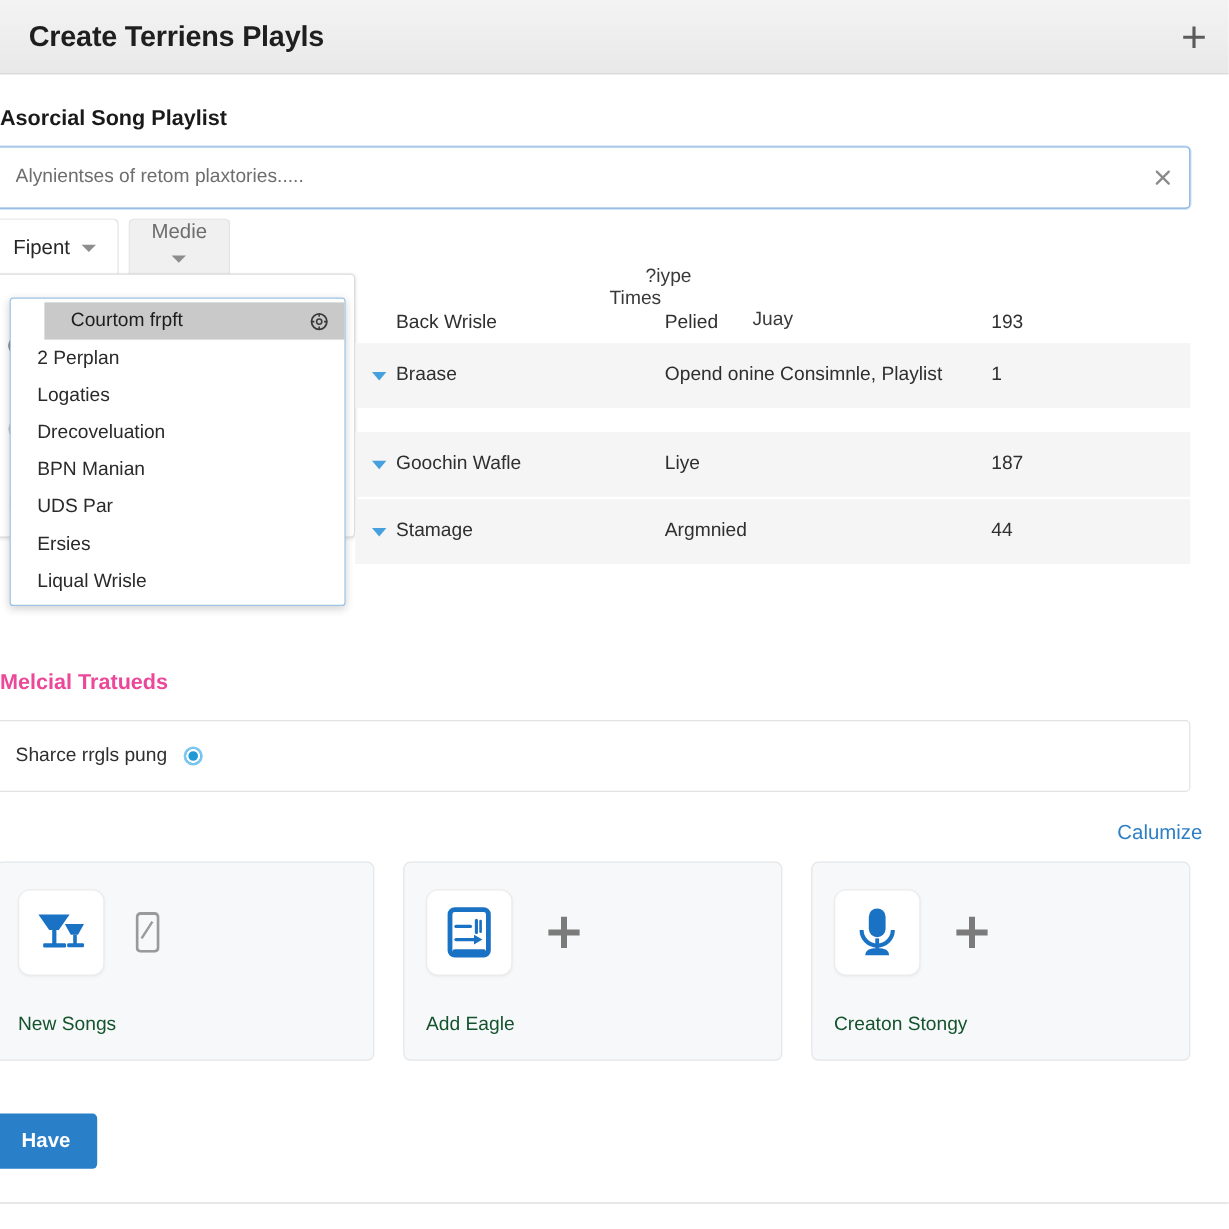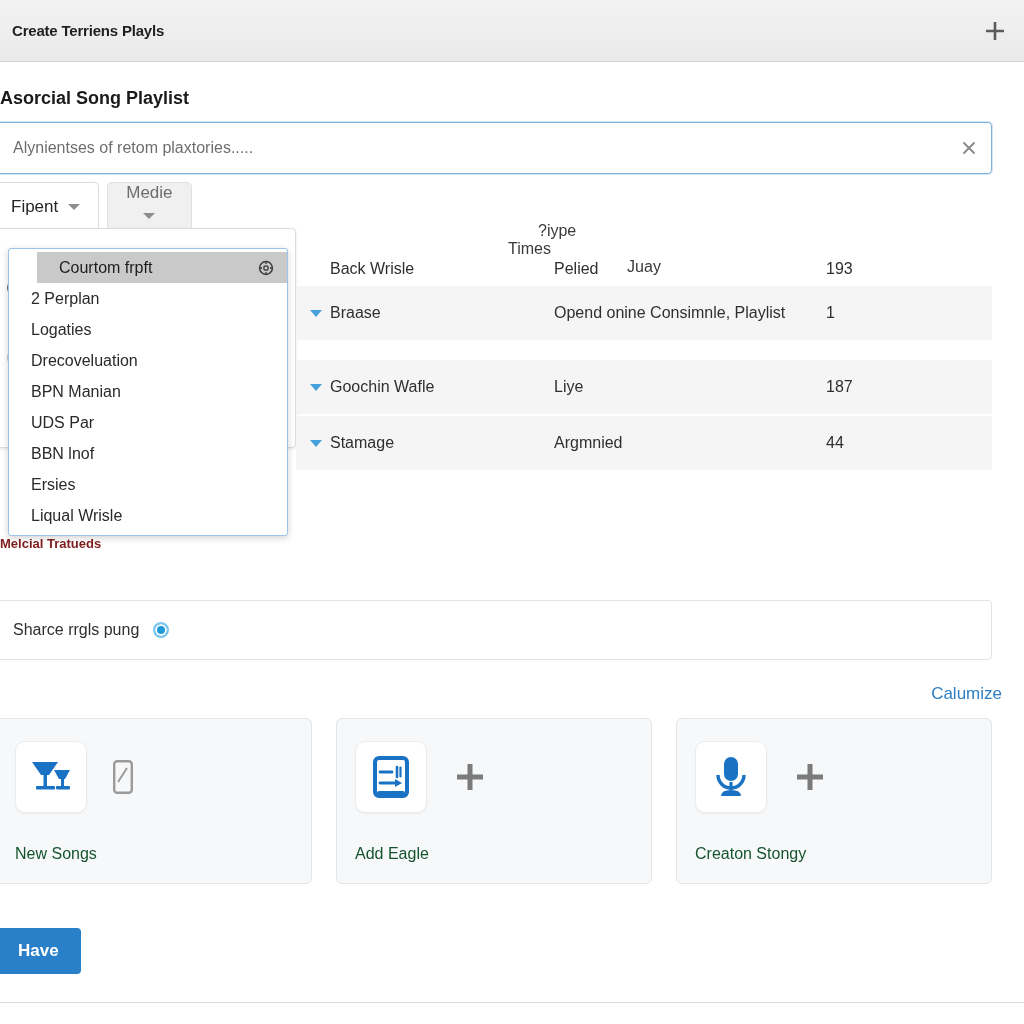--- a/index.html
+++ b/index.html
@@ -13,22 +13,22 @@
   #app { position: relative; width: 1024px; height: 1024px; }
 
   
   .titlebar {
     position: absolute; left: 0; top: 0; width: 1024px; height: 62px;
     background: linear-gradient(#f3f3f3, #e9e9e9);
     border-bottom: 1px solid #d3d3d3;
     display: flex; align-items: center;
   }
   .titlebar-title {
-    font-size: 15px; font-weight: bold; color: #1f1f1f;
-    margin-left: 12px; letter-spacing: -0.2px;
+    font-size: 24px; font-weight: bold; color: #1f1f1f;
+    margin-left: 24px; letter-spacing: -0.2px;
   }
   .titlebar-add {
     position: absolute; right: 14px; top: 50%; transform: translateY(-50%);
     width: 30px; height: 30px; color: #5b5b5b;
     display: flex; align-items: center; justify-content: center;
     cursor: pointer;
   }
 
   
   .field-label {
@@ -125,21 +125,21 @@
   .t-caret i {
     width: 0; height: 0; border-left: 6px solid transparent;
     border-right: 6px solid transparent; border-top: 7px solid #46a0dd;
     display: block;
   }
   .c-type  { width: 236px; padding-left: 12px; }
   .c-times { width: 272px; }
   .c-juay  { flex: 1; }
 
   
-  .sec-label-a { position: absolute; left: 0; top: 536px; font-size: 13px; font-weight: bold; color: #7f1d1d; }
+  .sec-label-a { position: absolute; left: 0; top: 558px; font-size: 18px; font-weight: bold; color: #ec4899; }
   .medial-box {
     position: absolute; left: -4px; top: 600px; width: 996px; height: 60px;
     background: #fff; border: 1px solid #e2e2e2; border-radius: 4px;
     display: flex; align-items: center; padding-left: 16px; gap: 14px;
   }
   .medial-text { font-size: 16px; color: #2f2f2f; }
   .radio-on {
     width: 16px; height: 16px; border-radius: 50%;
     border: 2px solid #7cc6f0; background: #1f9ad6;
     box-shadow: inset 0 0 0 2px #ffffff;
@@ -250,23 +250,20 @@
       <span class="dd-label">Logaties</span>
     </div>
     <div class="dd-item">
       <span class="dd-label">Drecoveluation</span>
     </div>
     <div class="dd-item">
       <span class="dd-label">BPN Manian</span>
     </div>
     <div class="dd-item">
       <span class="dd-label">UDS Par</span>
-    </div>
-    <div class="dd-item">
-      <span class="dd-label">BBN lnof</span>
     </div>
     <div class="dd-item">
       <span class="dd-label">Ersies</span>
     </div>
     <div class="dd-item">
       <span class="dd-label">Liqual Wrisle</span>
     </div>
   </div>
 
   <div class="table">

